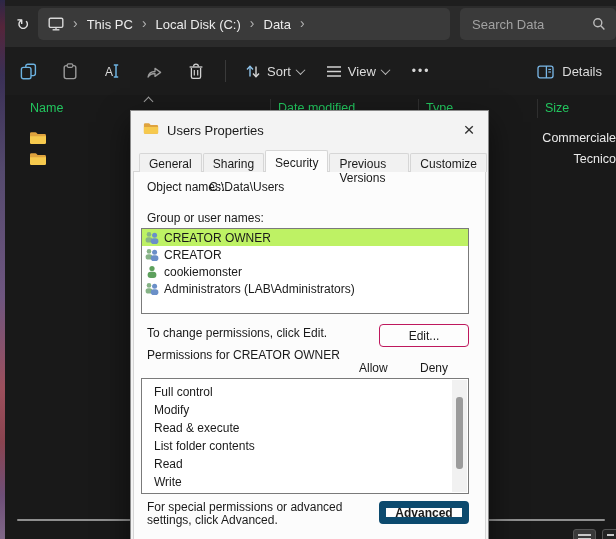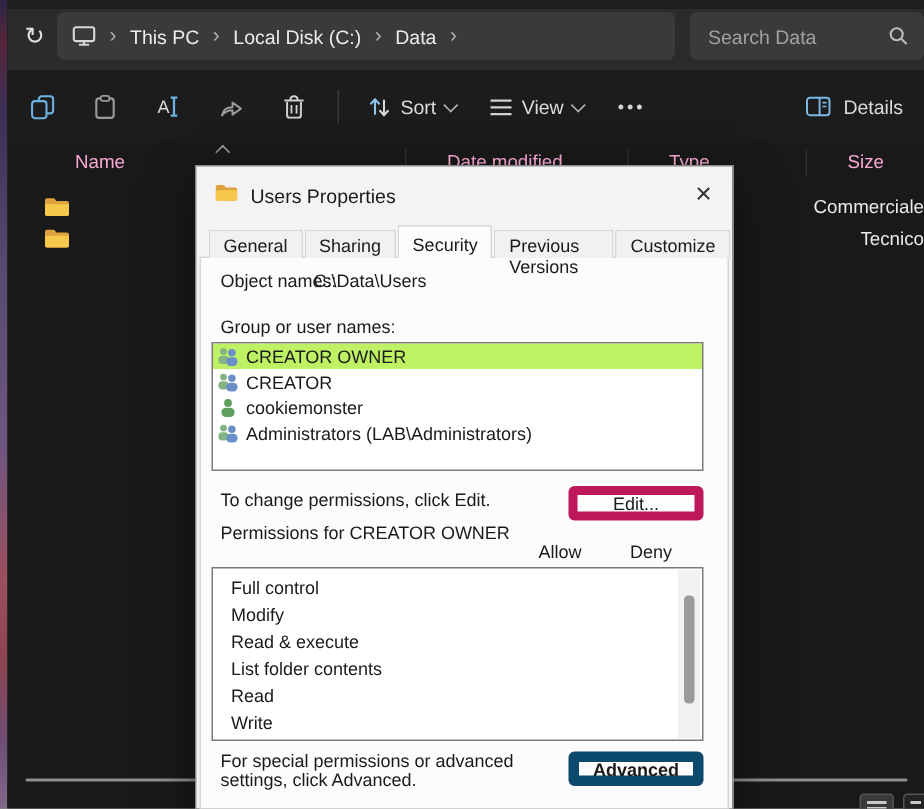--- a/index.html
+++ b/index.html
@@ -27,24 +27,24 @@
   .search-ph{color:#a2a2a2;font-size:13px;flex:1;}
   .cmd-bar{position:absolute;left:0;top:47px;width:100%;height:48px;background:#1c1c1c;
     display:flex;align-items:center;padding-left:2px;box-sizing:border-box;}
   .tool-btn{width:42px;height:36px;display:flex;align-items:center;justify-content:center;border-radius:4px;}
   .vsep{width:1px;height:22px;background:#3a3a3a;margin:0 8px;}
   .bar-group{display:flex;align-items:center;gap:6px;padding:0 11px;height:36px;border-radius:4px;}
   .bar-label{color:#dcdcdc;font-size:13px;}
   .chev-down{width:6px;height:6px;border-right:1.4px solid #b8b8b8;border-bottom:1.4px solid #b8b8b8;
     transform:rotate(45deg) translate(-1px,-1px);display:inline-block;}
   .more-dots{color:#d6d6d6;font-size:12px;letter-spacing:2px;padding:0 12px;}
-  .details-group{margin-left:auto;margin-right:14px;display:flex;align-items:flex-start;gap:8px;}
+  .details-group{margin-left:auto;margin-right:14px;display:flex;align-items:flex-end;gap:8px;}
   
   .hdr-row{position:absolute;left:0;top:95px;width:100%;height:27px;}
-  .hdr-label{position:absolute;top:6px;color:#f9a8d4;font-size:12.5px;margin-left:20px;}
+  .hdr-label{position:absolute;top:6px;color:#22c55e;font-size:12.5px;}
   .hdr-caret{position:absolute;left:140px;top:3px;width:6px;height:6px;
     border-right:1.3px solid #9d9d9d;border-top:1.3px solid #9d9d9d;transform:rotate(-45deg);}
   .hdr-sep{position:absolute;top:4px;width:1px;height:19px;background:#2f2f2f;}
   
   .files{position:absolute;left:0;top:122px;width:100%;}
   .file-row{height:21px;display:flex;align-items:center;gap:9px;padding-left:24px;
     color:#eaeaea;font-size:12.5px;justify-content:space-between;}
   .file-row.selected{background:#333333;}
   
   .hscroll{position:absolute;left:12px;top:519px;width:588px;height:2px;background:#8f8f8f;border-radius:2px;}
@@ -68,21 +68,21 @@
   .tab.active{background:#fcfcfc;height:22px;margin-top:-3px;padding-top:5px;z-index:4;position:relative;}
   .tab-page{position:absolute;left:2px;right:2px;top:60px;bottom:2px;background:#fcfcfc;
     border:1px solid #d6d6d6;box-sizing:border-box;z-index:1;}
   .dlg-text{position:absolute;font-size:12px;color:#1a1a1a;z-index:5;}
   .listbox{position:absolute;background:#ffffff;border:1px solid #7a7a7a;box-sizing:border-box;z-index:5;overflow:hidden;}
   .principal-row{height:17px;display:flex;align-items:center;gap:4px;padding-left:2px;font-size:12px;}
   .principal-row.selected{background:#bef264;}
   .perm-row{height:18px;display:flex;align-items:center;padding-left:12px;font-size:12px;}
   .perm-scroll-track{position:absolute;top:1px;bottom:1px;right:1px;width:15px;background:#f1f1f1;}
   .perm-scroll-thumb{position:absolute;left:4px;top:17px;width:7px;height:72px;background:#9b9b9b;border-radius:3px;}
-  .dlg-btn{position:absolute;width:90px;height:23px;background:#fdfdfd;border:6px solid #be185d;
+  .dlg-btn{position:absolute;width:90px;height:23px;background:#fdfdfd;border:1px solid #be185d;
     border-radius:4px;font-size:12px;color:#1a1a1a;display:flex;align-items:center;justify-content:center;
     box-sizing:border-box;z-index:5;font-family:"Liberation Sans",sans-serif;}
   .dlg-btn.accent{border:7px solid #0c4a6e;font-weight:bold;}
   .note-wrap{line-height:13px;}
 </style>
 </head>
 <body>
 
 <div class="wallpaper"></div>
 

